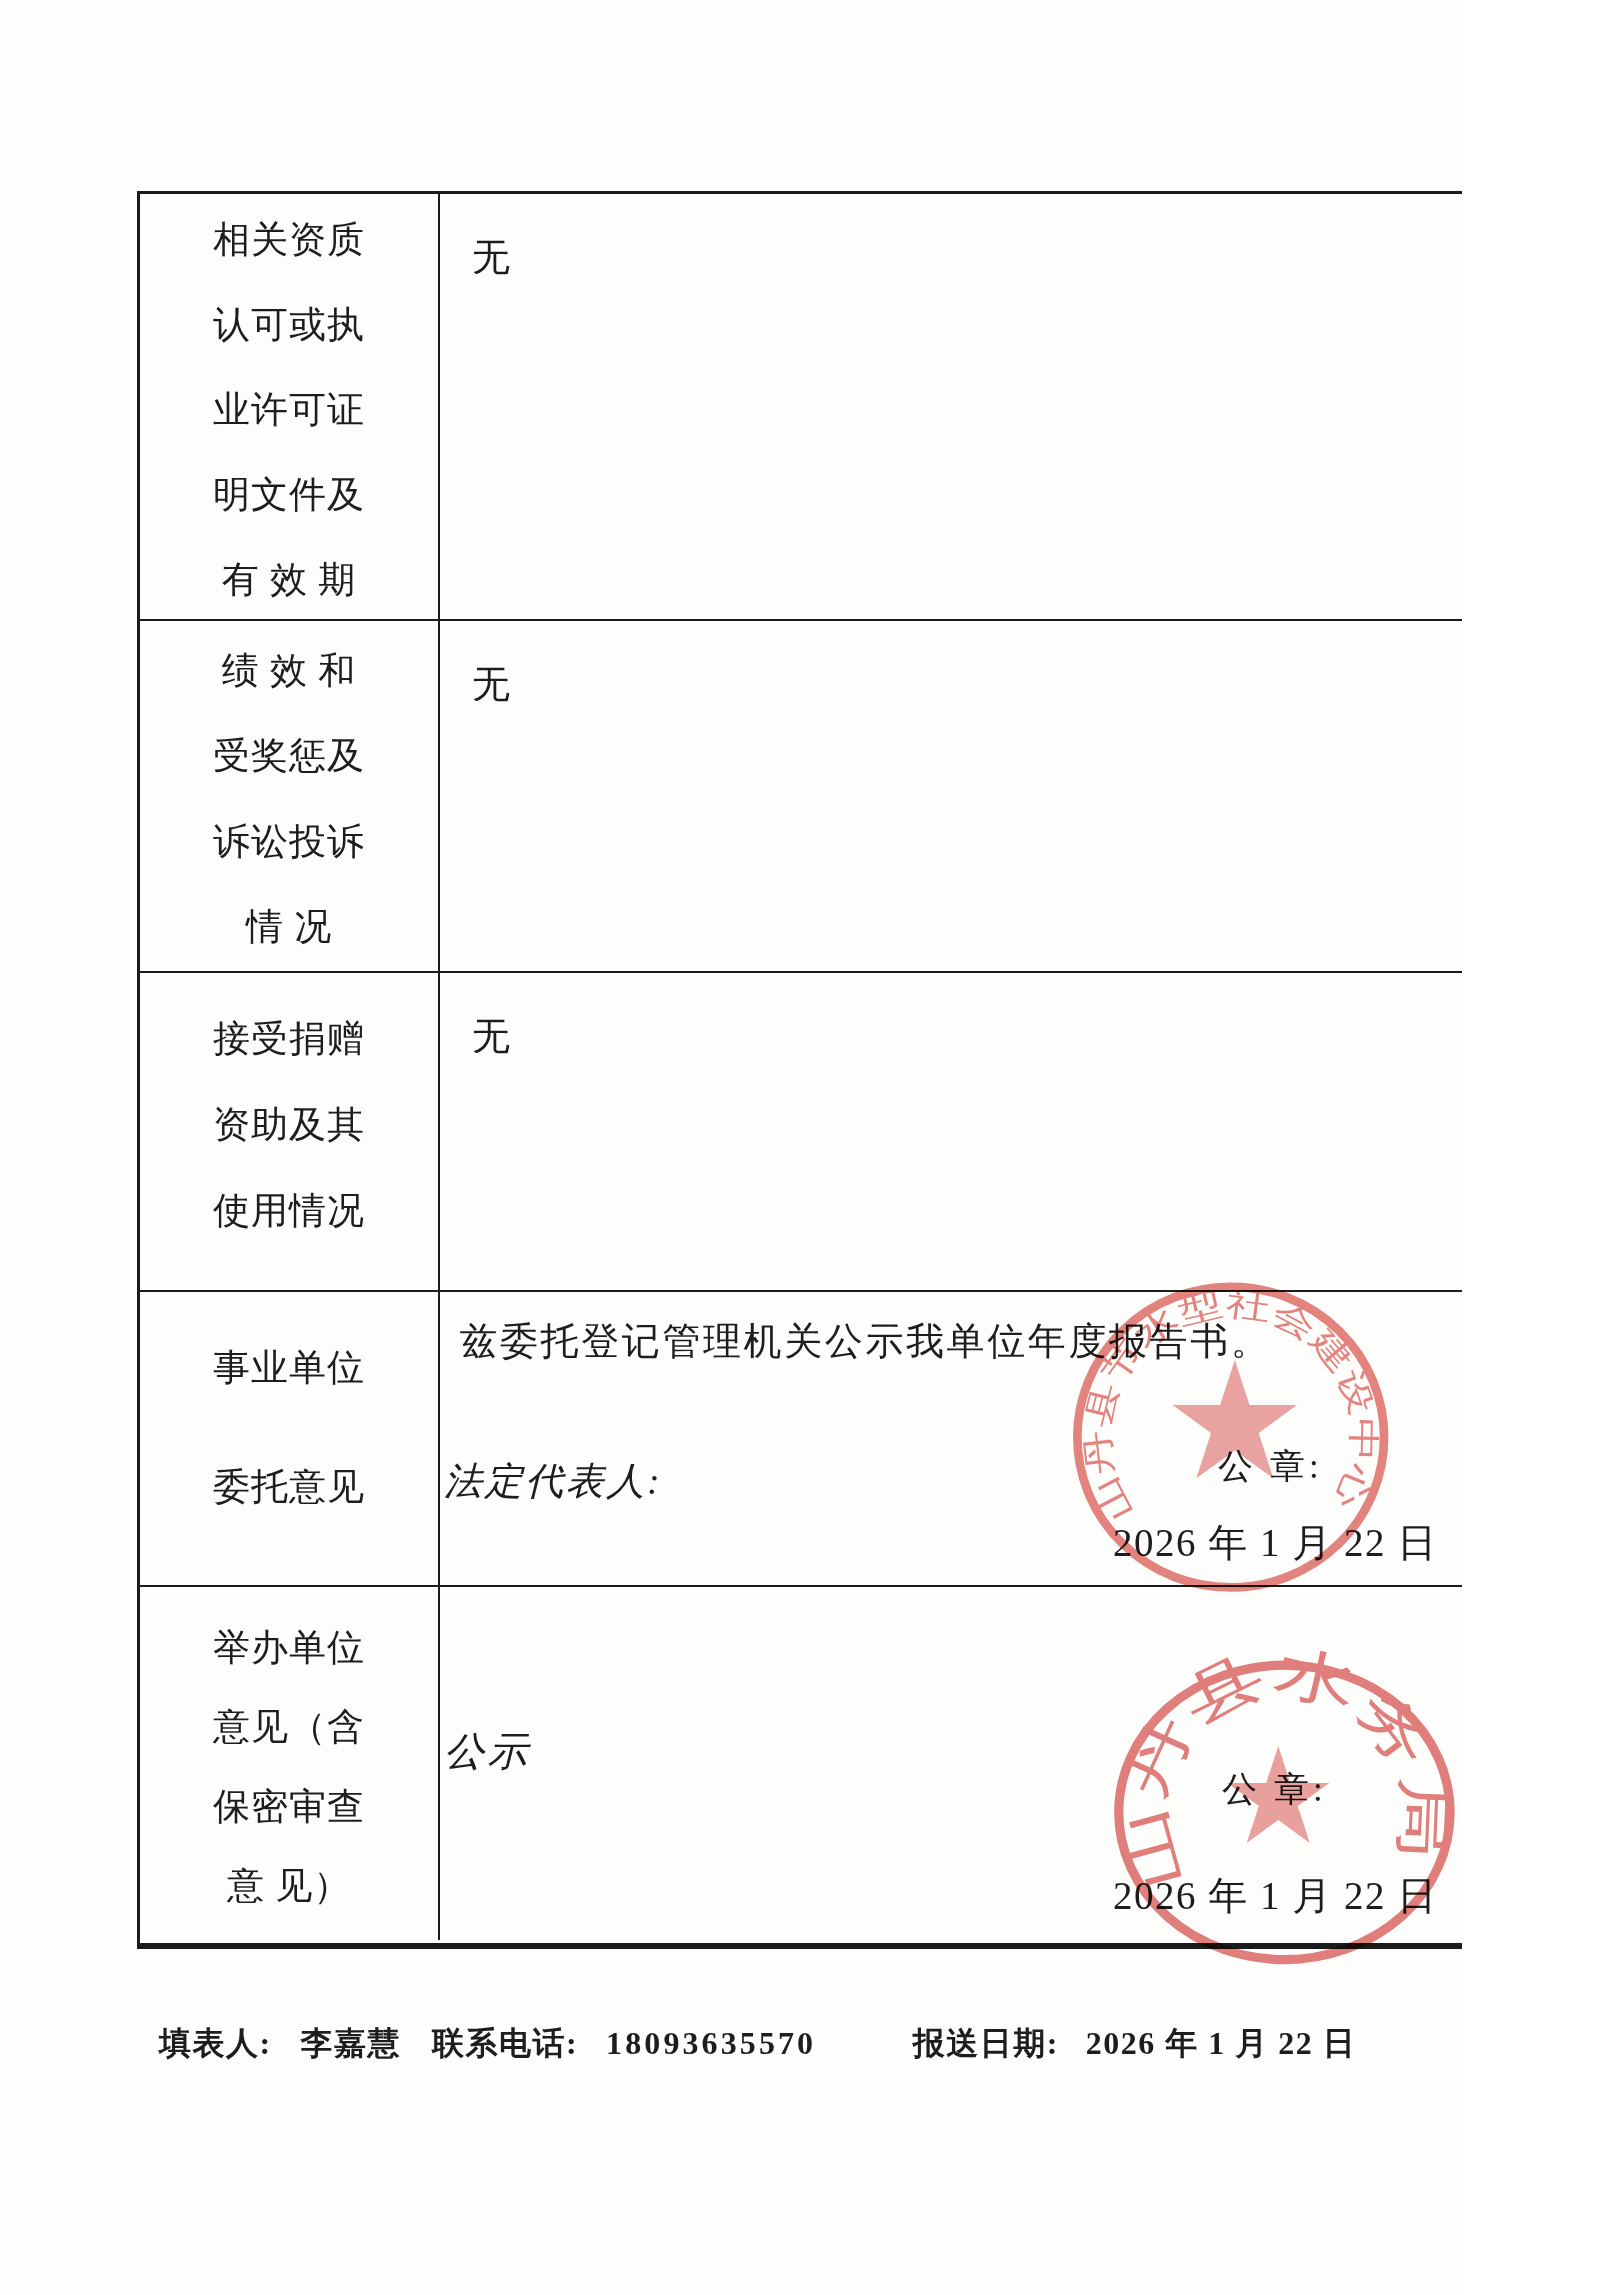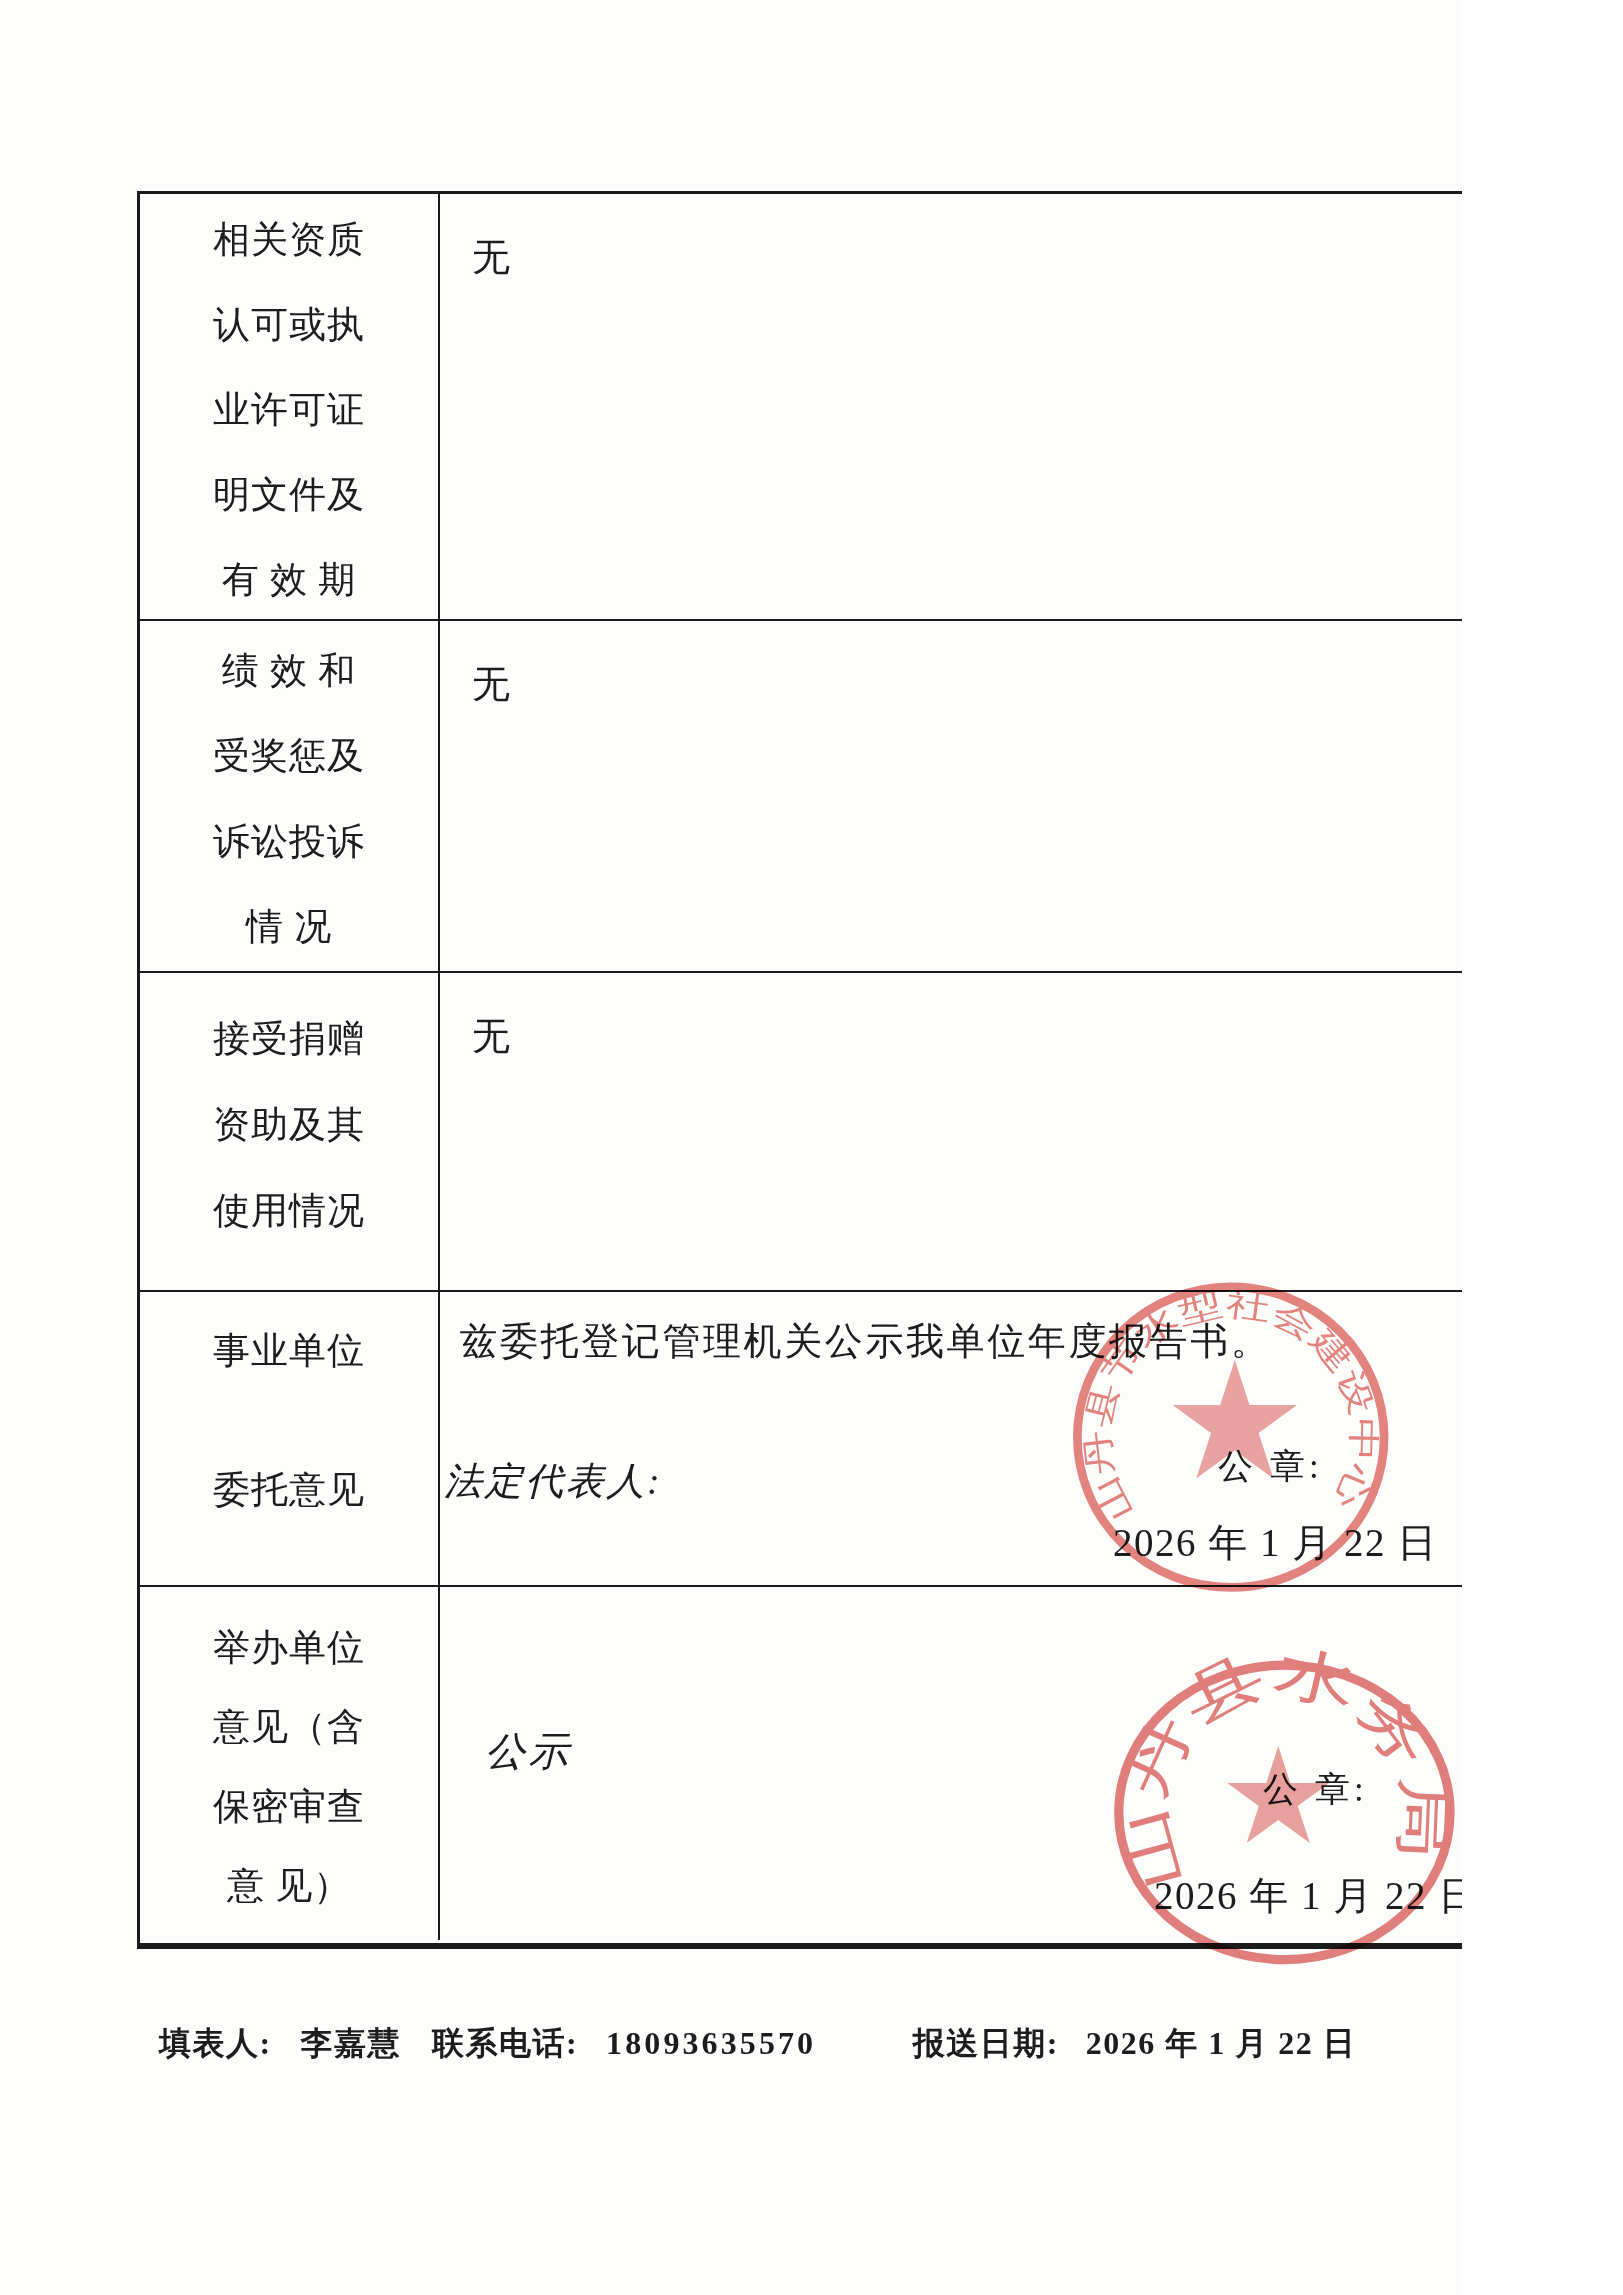--- a/index.html
+++ b/index.html
@@ -2,28 +2,28 @@
 <html style="font-size:8.2px"><head>
 <meta charset="utf-8">
 <style>
   html,body{margin:0;padding:0;background:#ffffff;}
   .page{position:relative;width:1462px;height:2295px;background:#fdfdfc;
         font-family:"Liberation Serif","DejaVu Serif",serif;color:#1d1d1d;overflow:hidden;}
   .table{position:absolute;left:137px;top:191px;width:1340px;height:1758px;
          border:3.1px solid #1b1b1b;border-bottom-width:6.6px;box-sizing:border-box;background:transparent;}
   .row{position:relative;display:flex;box-sizing:border-box;border-bottom:2.6px solid #1b1b1b;}
   .row:last-child{border-bottom:none;}
-  .r1{height:427px;} .r2{height:352px;} .r3{height:319px;} .r4{height:295px;} .r5{height:353px;gap:41px;}
+  .r1{height:427px;} .r2{height:352px;} .r3{height:319px;} .r4{height:295px;} .r5{height:353px;}
   .label-cell{width:300px;flex:0 0 300px;border-right:2.6px solid #1b1b1b;box-sizing:border-box;
               display:flex;flex-direction:column;justify-content:space-between;align-items:center;
               font-size:37px;line-height:1;letter-spacing:1px;}
   .r1 .label-cell{padding:26.6px 0 20.5px 0;}
   .r2 .label-cell{padding:31px 0 25.6px 0;}
   .r3 .label-cell{padding:47px 0 61px 0;}
-  .r4 .label-cell{padding:40px 0 77px 0;}
+  .r4 .label-cell{padding:60px 0 77px 0;font-family:Liberation Mono, monospace;}
   .r5 .label-cell{padding:42px 0 36px 0;}
   .content-cell{position:relative;flex:1 1 auto;font-size:38px;line-height:1;}
   .none-val{position:absolute;left:32px;top:44px;letter-spacing:2px;}
   .c-line1{position:absolute;left:19.4px;top:30px;letter-spacing:2.6px;white-space:nowrap;}
   .c-line2{position:absolute;left:4px;top:170px;letter-spacing:2.6px;white-space:nowrap;font-style:italic;}
   .r5 .c-line1{top:22.5px;font-size:40px;letter-spacing:3.6px;}
   .r5 .c-line2{top:145px;font-size:40px;letter-spacing:3.6px;}
   .seal-label{position:absolute;font-size:35px;letter-spacing:4.1px;white-space:nowrap;margin-top:12px;}
   .r4 .seal-label{left:778px;top:145px;}
   .r5 .seal-label{left:782px;top:173px;}

